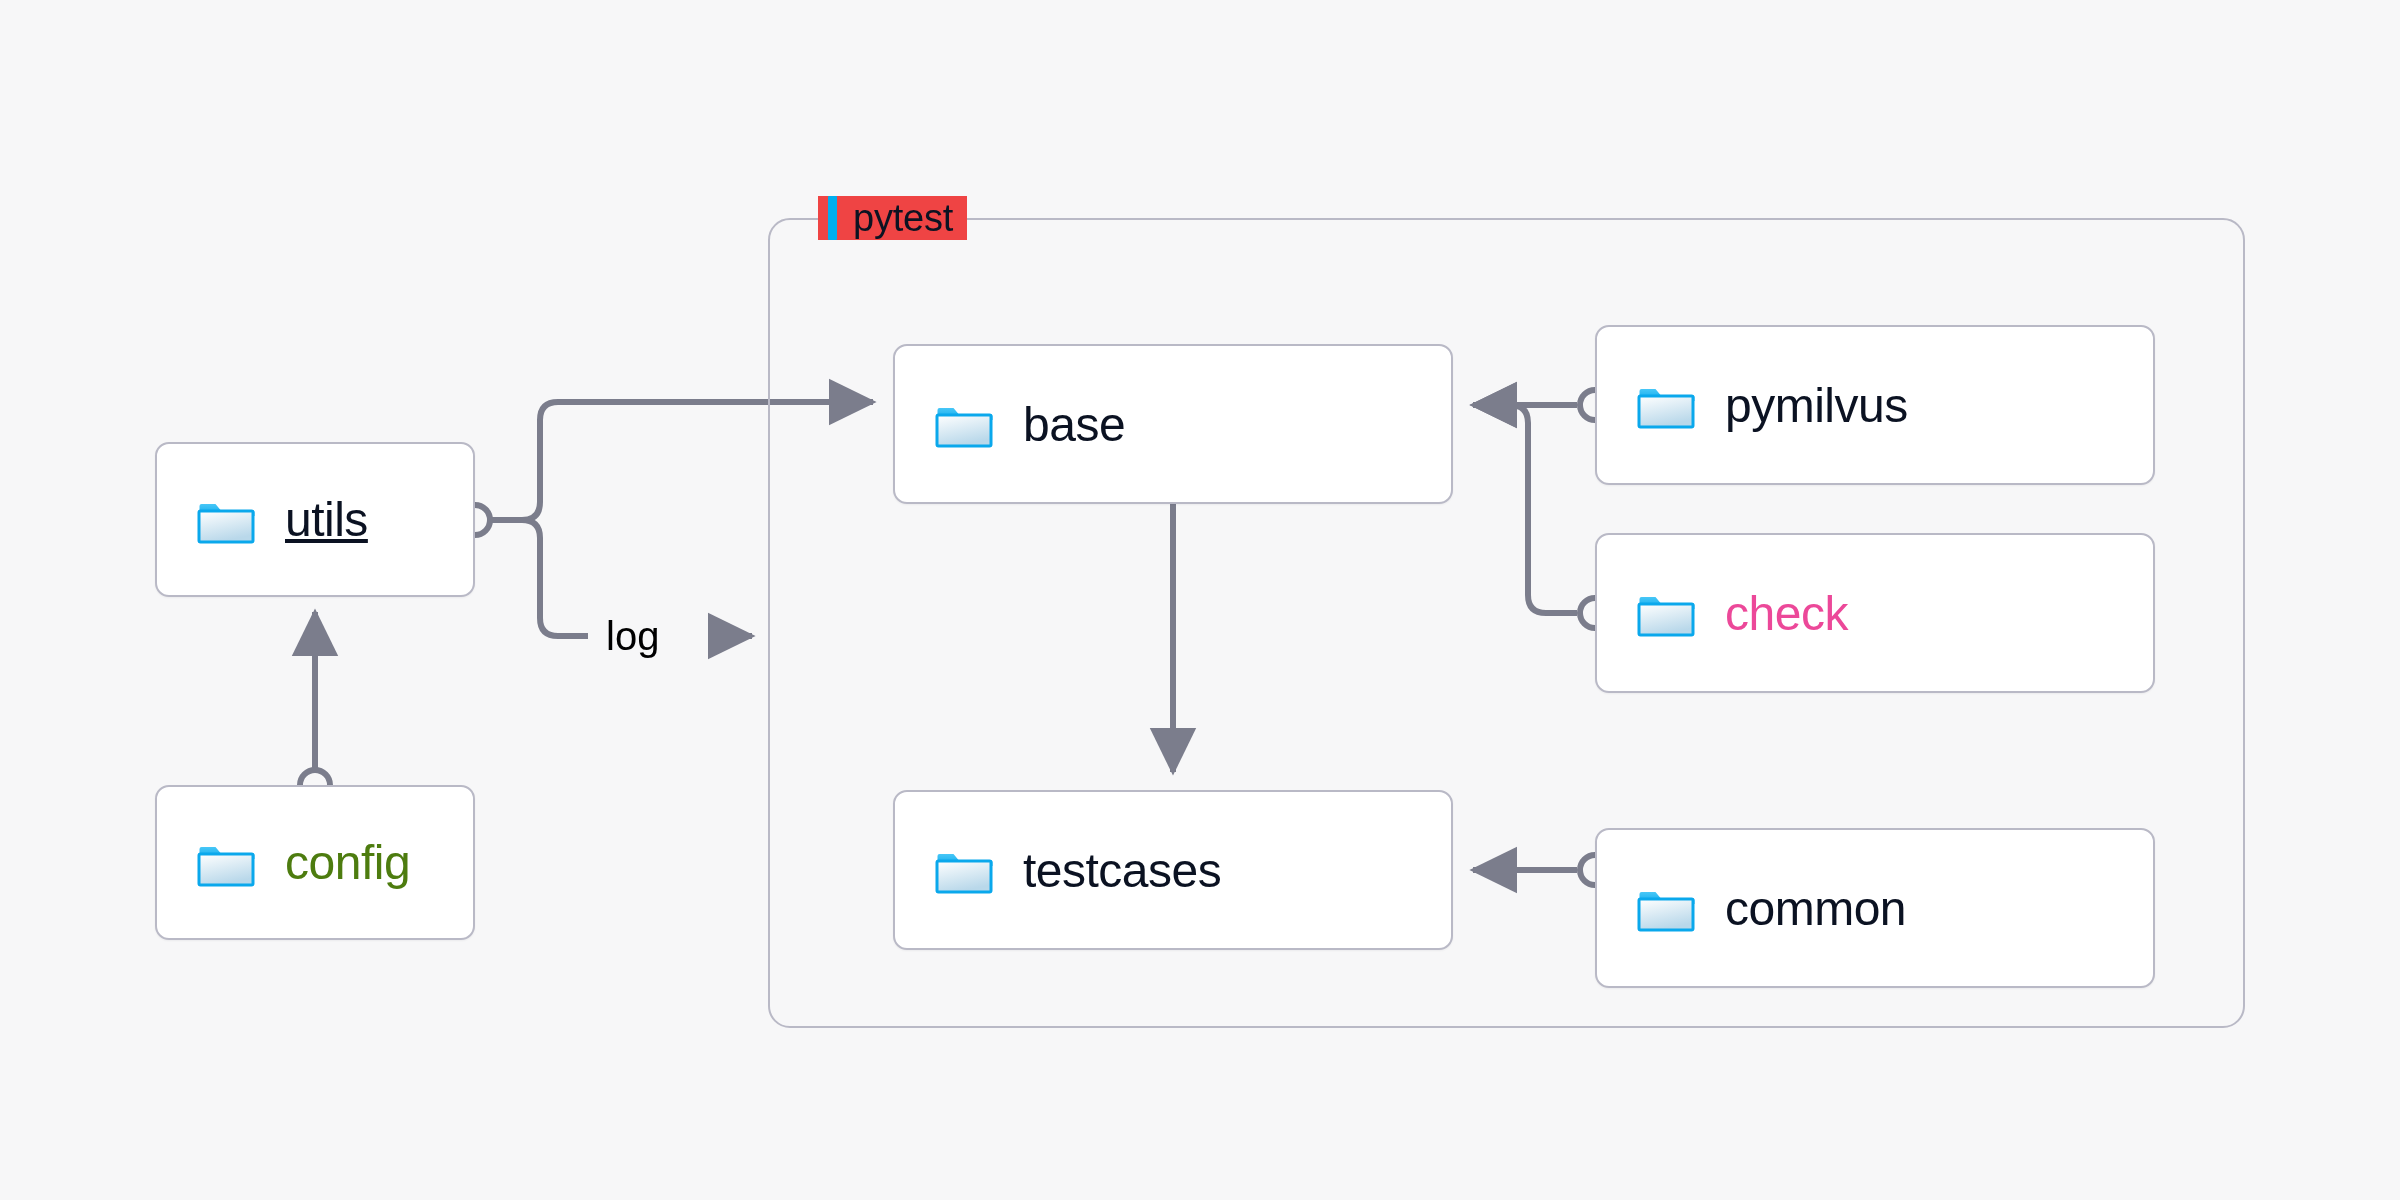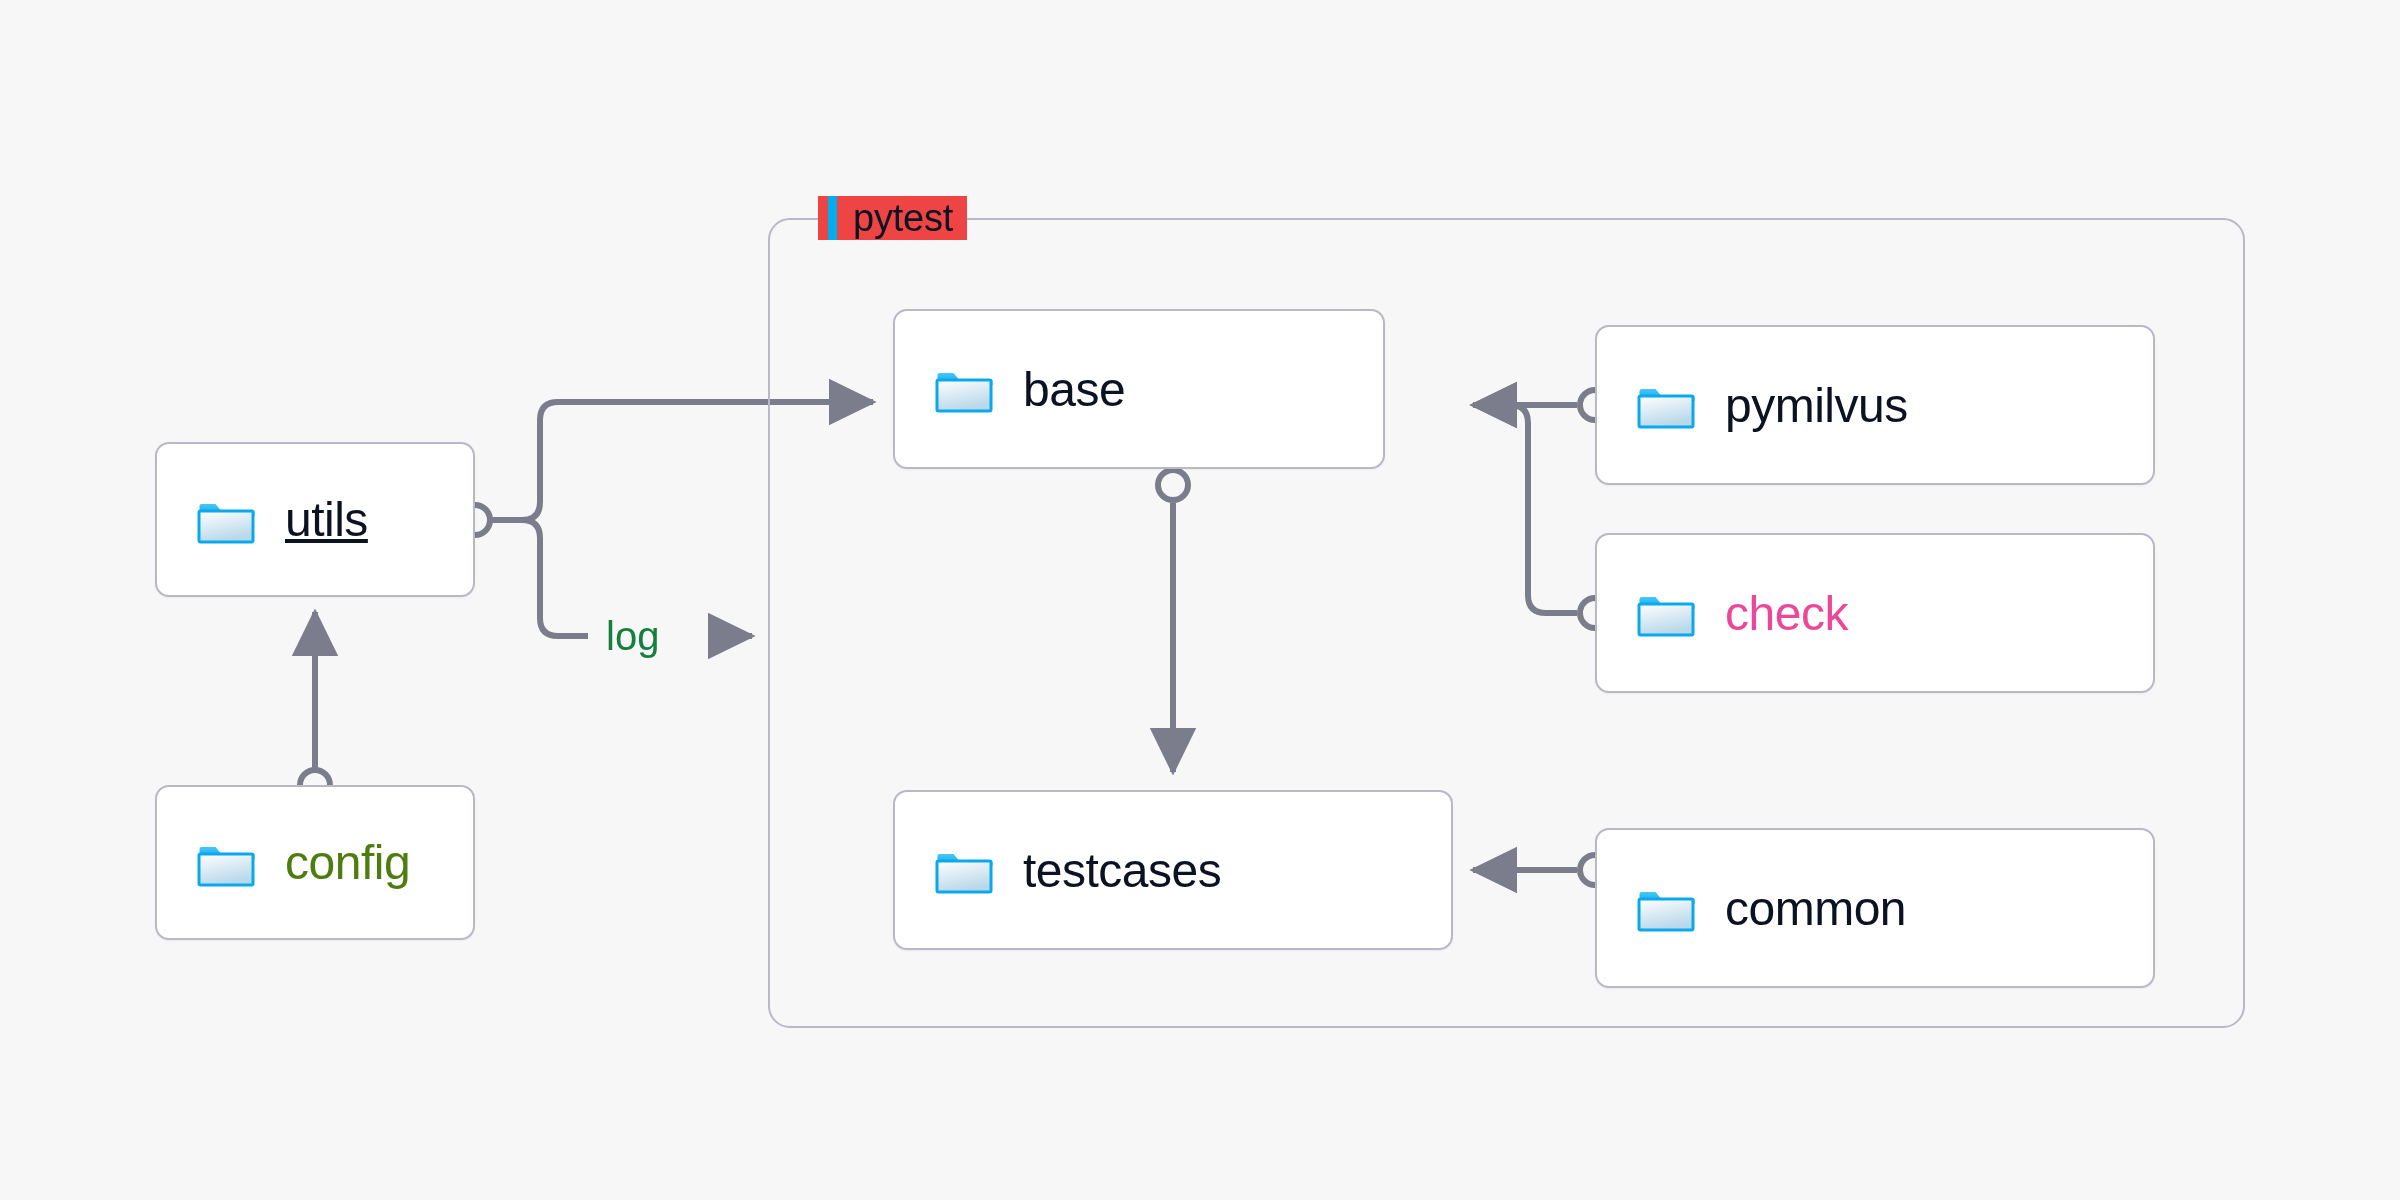--- a/index.html
+++ b/index.html
@@ -140,21 +140,21 @@
     </g>
 
   </svg>
 
   <div class="group-box" id="group-box" style="left: 768px; top: 218px; width: 1477px; height: 810px; border-color: rgb(185, 185, 198);"></div>
   <div class="group-label" id="group-label" style="left: 818px; top: 196px; background: #ef4444;">
     <span class="bar" style="background: rgb(0, 174, 239);"></span>
     <span class="txt">pytest</span>
   </div>
 
-  <div class="edge-label" id="label-log" style="left: 600px; top: 616px; color: #15803d; background: rgb(247, 247, 248);">log</div>
+  <div class="edge-label" id="label-log" style="left: 600px; top: 616px; color: #000000; background: rgb(247, 247, 248);">log</div>
 
   <div id="nodes-root">
       <div class="node" style="left: 155px; top: 442px; width: 320px; height: 155px; border-color: rgb(185, 185, 198);">
         <span class="folder-icon"><svg viewBox="0 0 58 50" width="58" height="50" xmlns="http://www.w3.org/2000/svg">
             <path d="M2.5 9 h16 l5 6 h32 a2 2 0 0 1 2 2 v4 h-55 v-10 a2 2 0 0 1 2 -2 z" fill="url(#fg2)"></path>
             <rect x="2" y="16" width="54" height="31" rx="1.5" fill="url(#fg1)" stroke="#0aa8ec" stroke-width="3"></rect>
             <defs>
               <linearGradient id="fg1" x1="0" y1="0" x2="0.35" y2="1">
                 <stop offset="0%" stop-color="#ffffff"></stop>
                 <stop offset="100%" stop-color="#b9d8ea"></stop>
@@ -177,21 +177,21 @@
                 <stop offset="100%" stop-color="#b9d8ea"></stop>
               </linearGradient>
               <linearGradient id="fg2" x1="0" y1="0" x2="0" y2="1">
                 <stop offset="0%" stop-color="#48c7f7"></stop>
                 <stop offset="100%" stop-color="#0aa8ec"></stop>
               </linearGradient>
             </defs>
           </svg></span>
         <span class="label" style="color: #4d7c0f;">config</span>
       </div>
-      <div class="node" style="left: 893px; top: 309px; width: 492px; height: 160px; border-color: rgb(185, 185, 198);">
+      <div class="node" style="left: 893px; top: 344px; width: 560px; height: 160px; border-color: rgb(185, 185, 198);">
         <span class="folder-icon"><svg viewBox="0 0 58 50" width="58" height="50" xmlns="http://www.w3.org/2000/svg">
             <path d="M2.5 9 h16 l5 6 h32 a2 2 0 0 1 2 2 v4 h-55 v-10 a2 2 0 0 1 2 -2 z" fill="url(#fg2)"></path>
             <rect x="2" y="16" width="54" height="31" rx="1.5" fill="url(#fg1)" stroke="#0aa8ec" stroke-width="3"></rect>
             <defs>
               <linearGradient id="fg1" x1="0" y1="0" x2="0.35" y2="1">
                 <stop offset="0%" stop-color="#ffffff"></stop>
                 <stop offset="100%" stop-color="#b9d8ea"></stop>
               </linearGradient>
               <linearGradient id="fg2" x1="0" y1="0" x2="0" y2="1">
                 <stop offset="0%" stop-color="#48c7f7"></stop>

